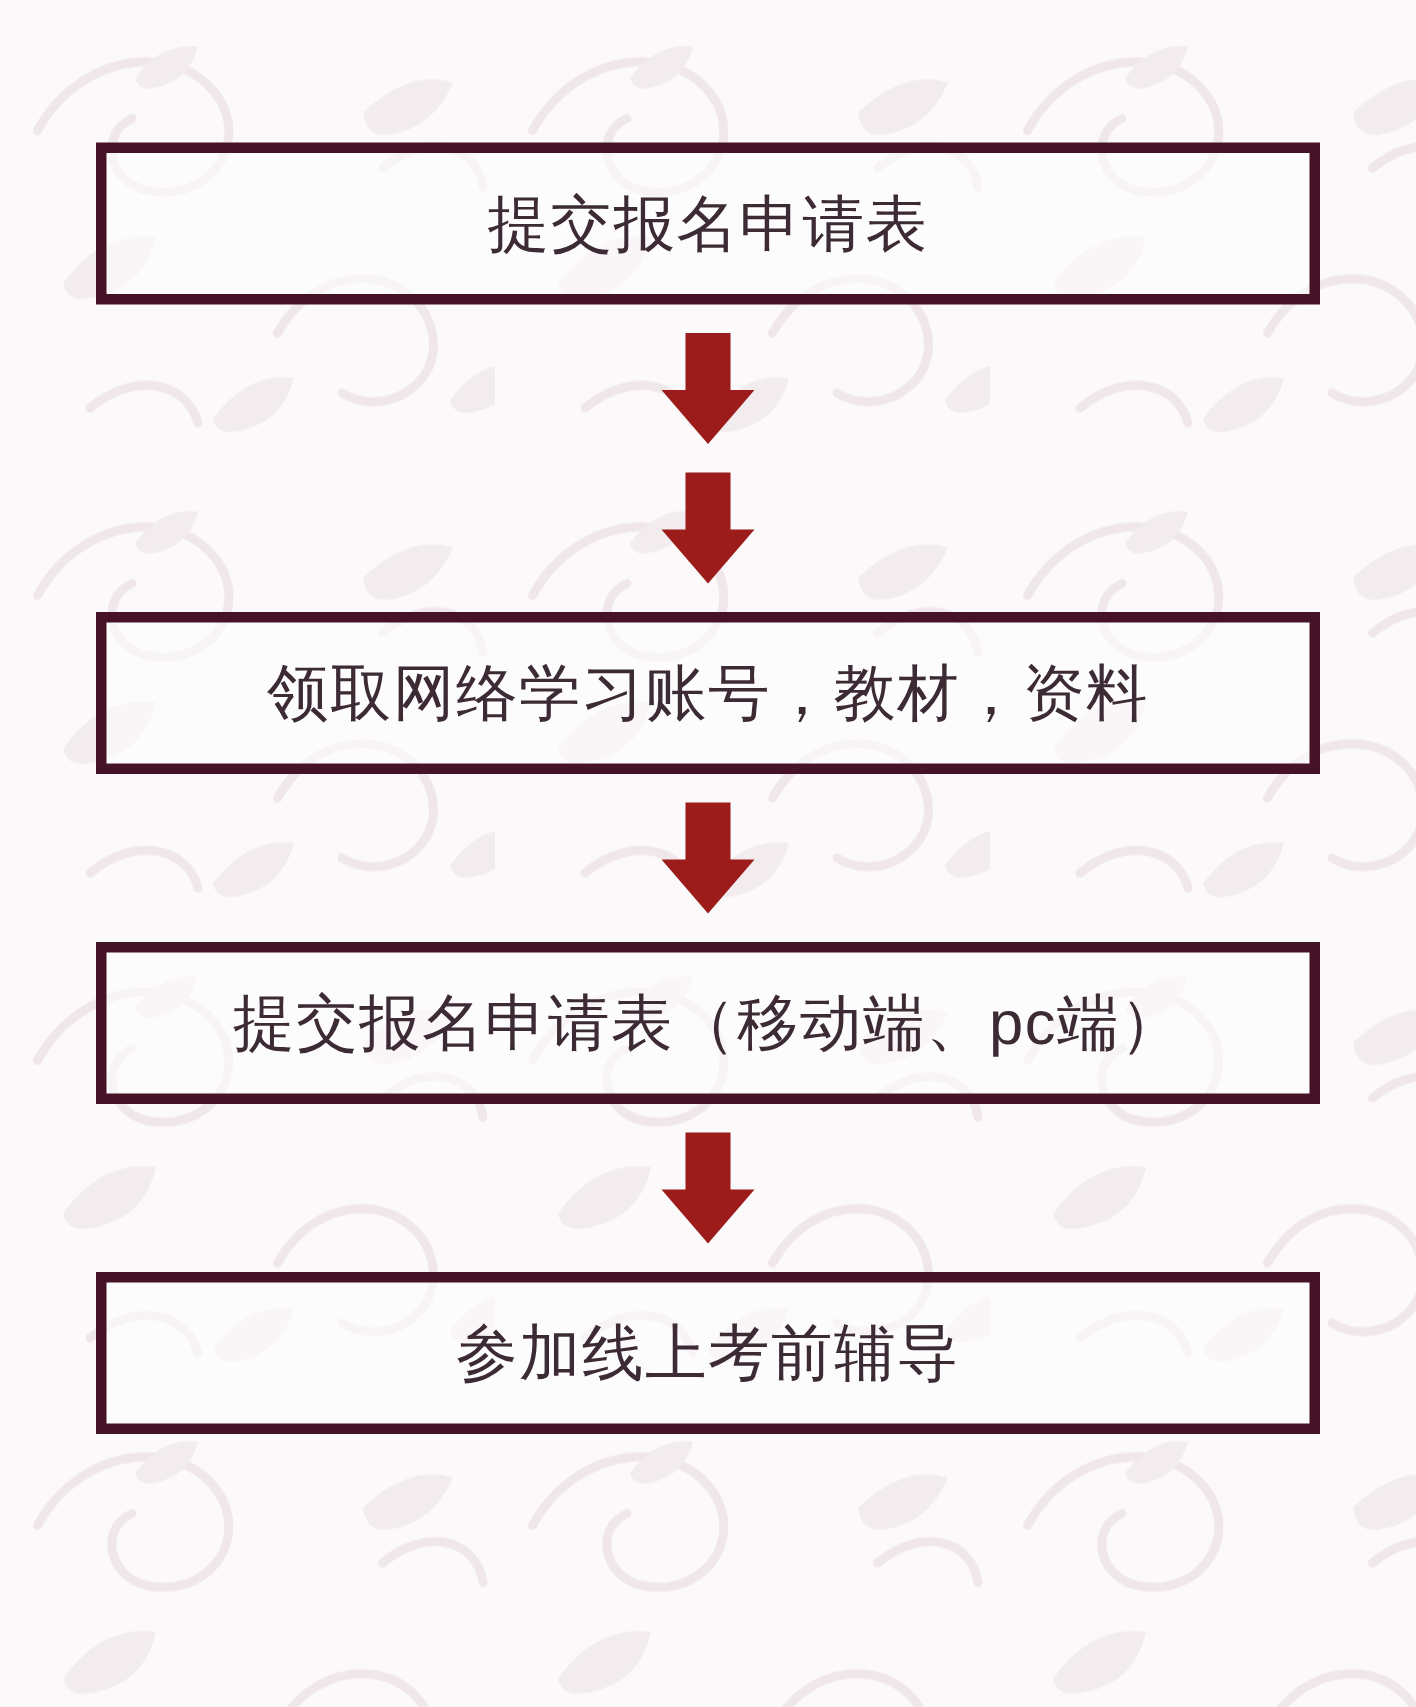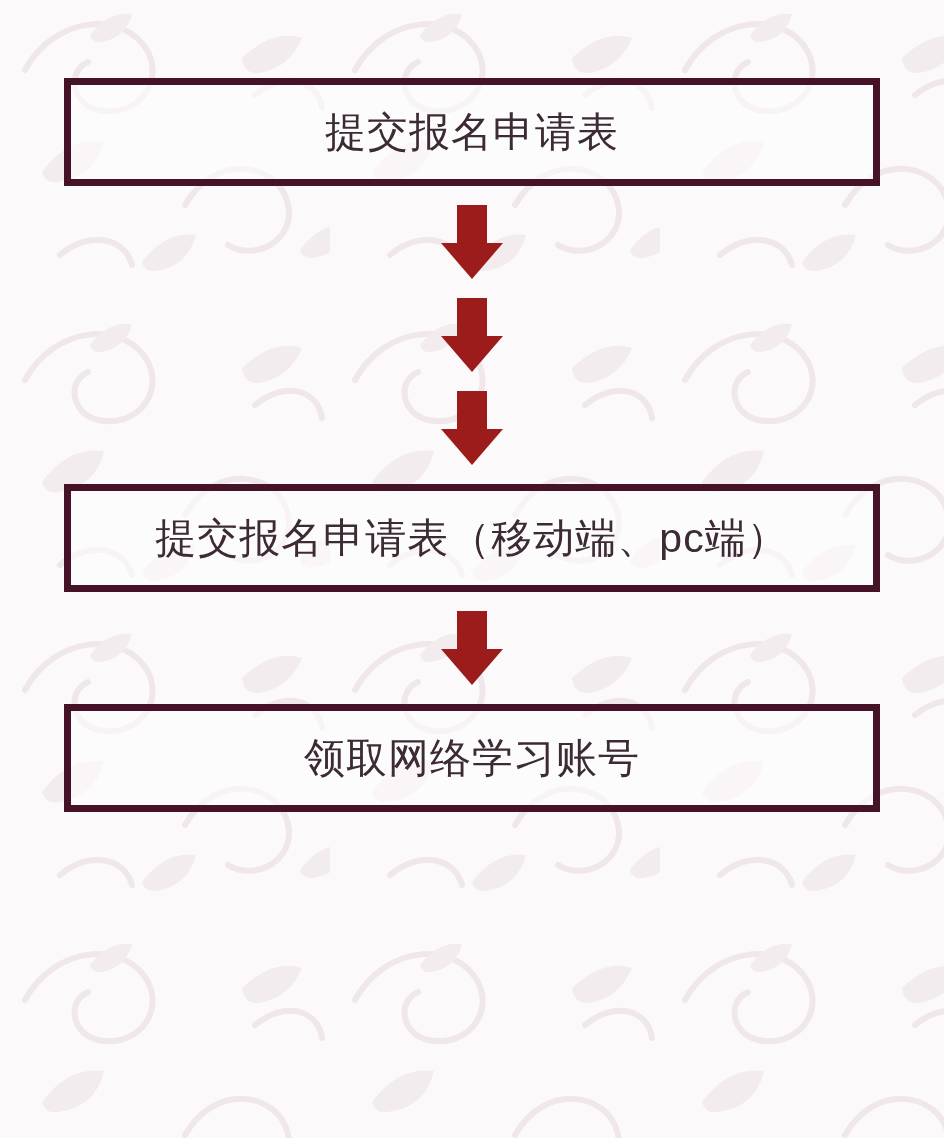--- a/index.html
+++ b/index.html
@@ -9,20 +9,21 @@
     height: 1138px;
     overflow: hidden;
     background: #fbf9fa;
     font-family: "Liberation Sans", "DejaVu Sans", sans-serif;
   }
 
   .page {
     position: relative;
     width: 944px;
     height: 946px;
+    margin-top: 17px;
   }
 
   .bg {
     position: absolute;
     top: 0; left: 0;
     width: 944px;
     height: 1138px;
     z-index: 0;
   }
 
@@ -113,33 +114,36 @@
       <div class="stem"></div>
       <div class="head"></div>
     </div>
 
 
     <div class="arrow" aria-hidden="true">
       <div class="stem"></div>
       <div class="head"></div>
     </div>
 
+    <div class="box">
+      <span class="label">领取网络学习账号，教材，资料</span>
+    </div>
 
     <div class="arrow" aria-hidden="true">
       <div class="stem"></div>
       <div class="head"></div>
     </div>
 
     <div class="box">
       <span class="label">提交报名申请表（移动端、pc端）</span>
     </div>
 
     <div class="arrow" aria-hidden="true">
       <div class="stem"></div>
       <div class="head"></div>
     </div>
 
     <div class="box">
-      <span class="label">领取网络学习账号</span>
+      <span class="label">参加线上考前辅导</span>
     </div>
 
   </div>
 </div>
 
 </body></html>

